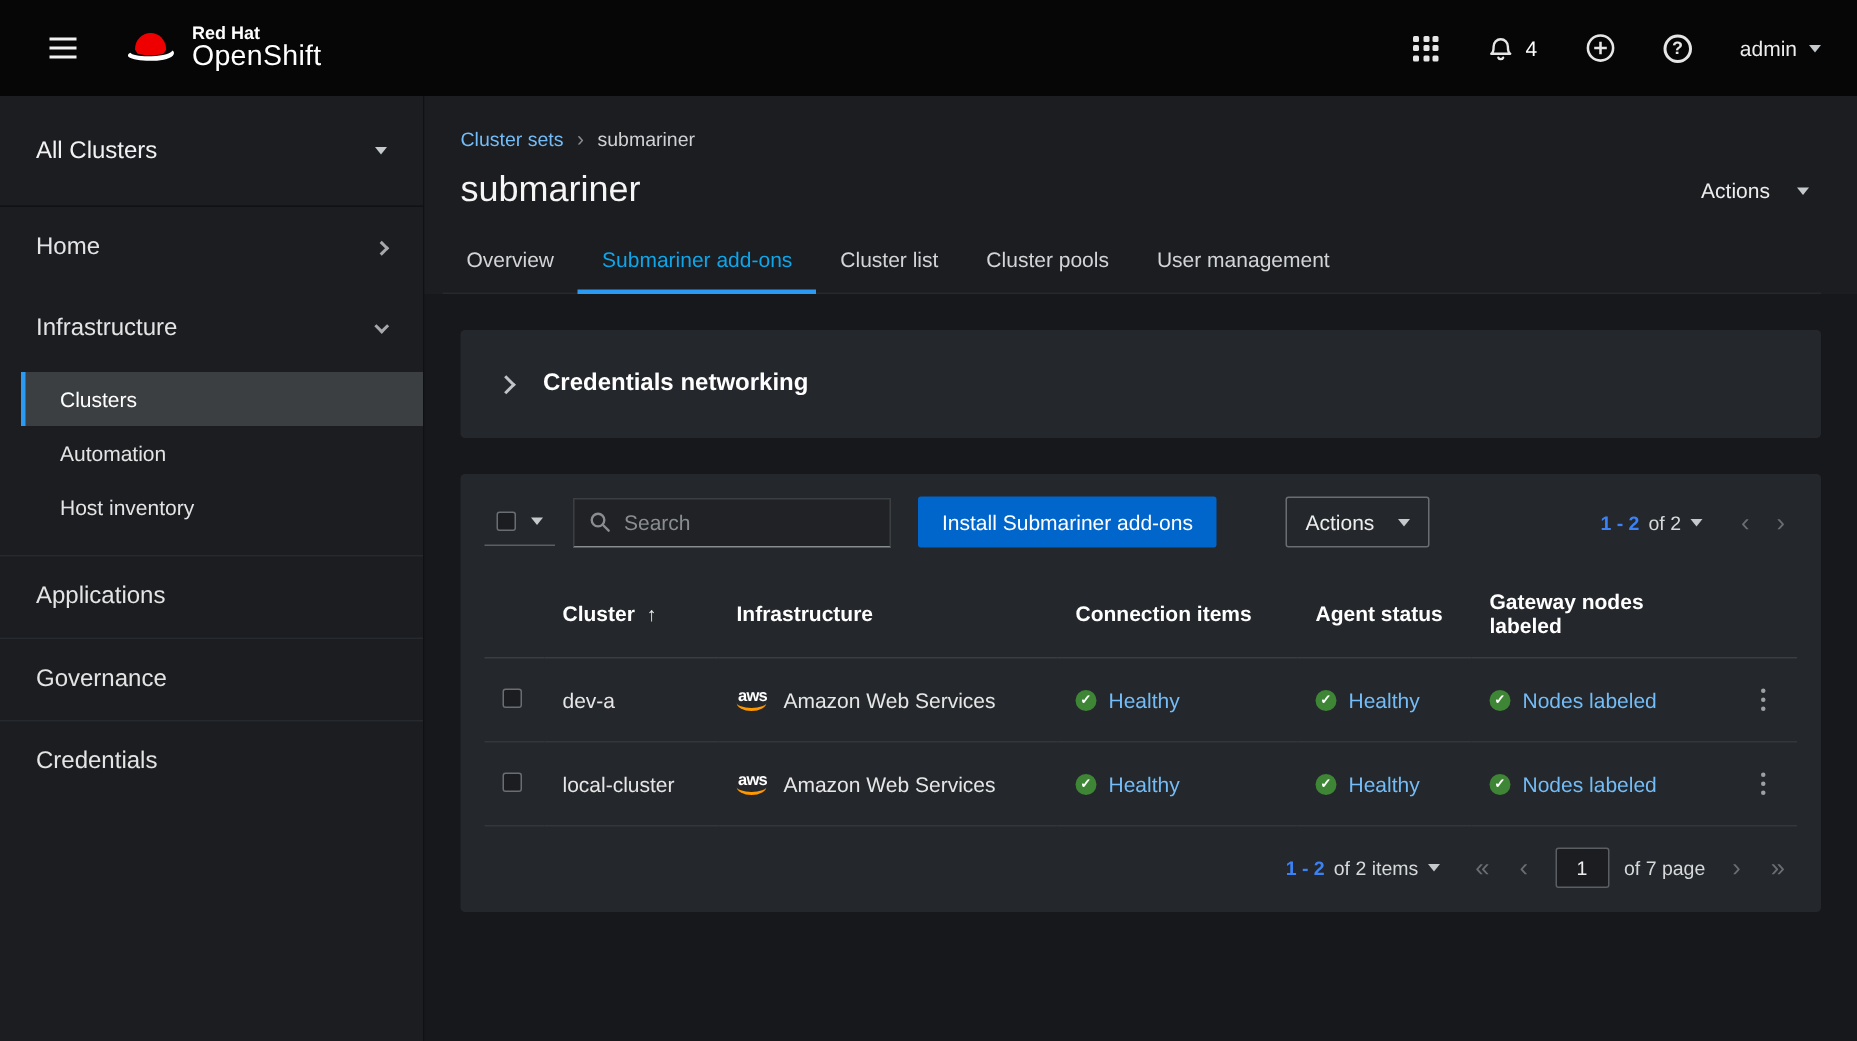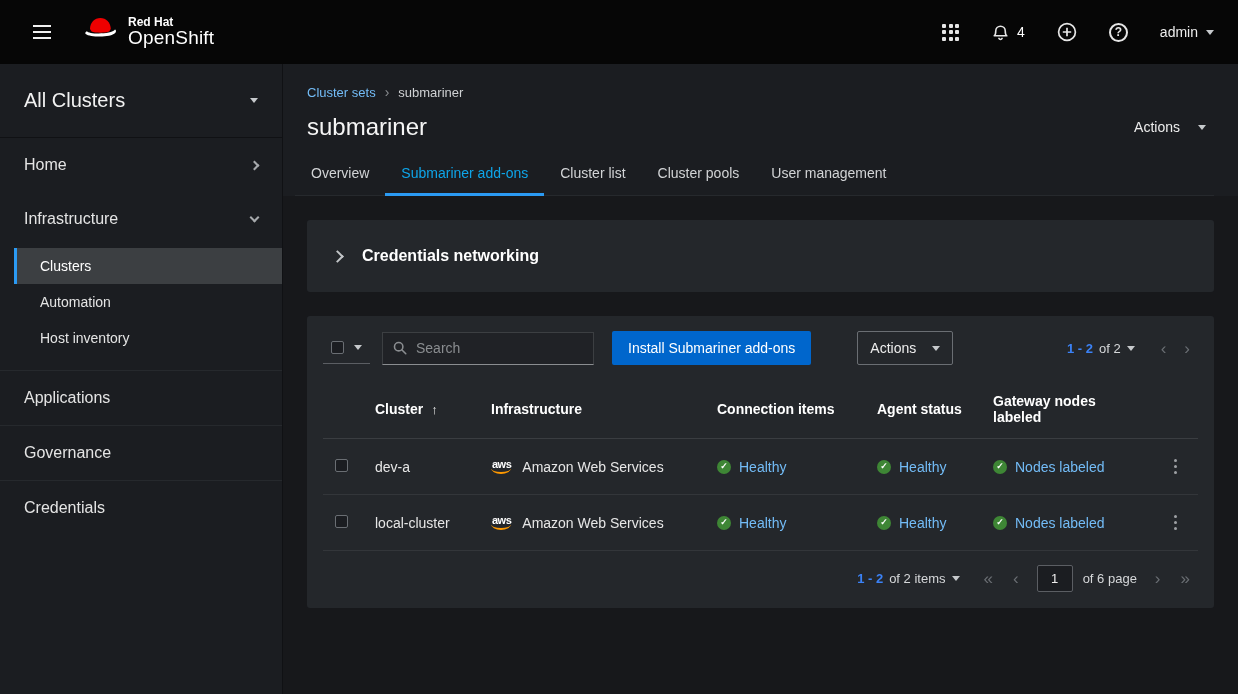--- a/index.html
+++ b/index.html
@@ -7,40 +7,40 @@
   body {
     font-family: "Liberation Sans", sans-serif;
     background:#17181b; color:#e0e0e0; overflow:hidden; position:relative;
   }
 
   
   .topbar{position:absolute;top:0;left:0;right:0;height:64px;background:#060606;
     display:flex;align-items:center;padding:0 24px;z-index:20;}
   .burger-btn{width:36px;height:36px;display:flex;align-items:center;justify-content:center;cursor:pointer;margin-right:22px;}
   .burger{width:18px;height:2px;background:#f0f0f0;box-shadow:0 -6px 0 #f0f0f0,0 6px 0 #f0f0f0;}
-  .brand{display:flex;align-items:flex-start;gap:10px;cursor:pointer;}
+  .brand{display:flex;align-items:center;gap:10px;cursor:pointer;}
   .brand-text{display:flex;flex-direction:column;line-height:1.05;color:#fff;}
   .brand-l1{font-size:12px;font-weight:bold;}
   .brand-l2{font-size:19px;font-weight:500;letter-spacing:.2px;}
   .top-right{margin-left:auto;display:flex;align-items:center;gap:32px;}
   .icon-btn{display:flex;align-items:center;gap:7px;color:#ededed;cursor:pointer;}
   .grid9{display:grid;grid-template-columns:repeat(3,4px);grid-gap:2.5px;}
   .grid9 i{width:4px;height:4px;background:#e6e6e6;border-radius:1px;display:block;}
   .badge-count{font-size:14px;color:#fff;}
   .help-circle{width:19px;height:19px;border:2px solid #e6e6e6;border-radius:50%;
     display:flex;align-items:center;justify-content:center;font-size:12px;font-weight:bold;color:#e6e6e6;}
   .user-menu{display:flex;align-items:center;gap:8px;font-size:14px;color:#ededed;cursor:pointer;}
   .caret{display:inline-block;width:0;height:0;border-left:4px solid transparent;
     border-right:4px solid transparent;border-top:5px solid #c6c9cc;}
 
   
   .sidebar{position:absolute;top:64px;left:0;width:283px;bottom:0;background:#1b1d21;
     border-right:1px solid #101114;}
   .switcher{height:74px;display:flex;align-items:center;justify-content:space-between;
-    padding:0 24px;font-size:20px;color:#f2f2f2;cursor:pointer;border-bottom:1px solid #101114;}
+    padding:0 24px;font-size:16px;color:#f2f2f2;cursor:pointer;border-bottom:1px solid #101114;}
   .nav-item{display:flex;align-items:center;justify-content:space-between;
     padding:18px 24px;font-size:16px;color:#e4e4e4;cursor:pointer;}
   .nav-item.sep{border-top:1px solid #26292d;}
   .chev{display:inline-block;width:7px;height:7px;border-right:2px solid #a6a9ac;border-bottom:2px solid #a6a9ac;}
   .chev-right{transform:rotate(-45deg);}
   .chev-down{transform:rotate(45deg);margin-top:-3px;}
   .chev.big{width:9px;height:9px;border-color:#c2c5c8;}
   .subnav{list-style:none;margin:2px 0 14px 14px;}
   .subnav li{padding:10px 26px;font-size:14px;color:#e4e4e4;cursor:pointer;}
   .subnav li.active{background:#3c3f42;border-left:3px solid #2b9af3;padding-left:23px;color:#fff;}
@@ -367,21 +367,21 @@
       <div class="table-footer">
         <div class="pag-summary">
           <b>1 - 2</b>
           <span>of 2 items</span>
           <span class="caret"></span>
         </div>
         <nav class="pager">
           <span class="pag-arrow">«</span>
           <span class="pag-arrow">‹</span>
           <input class="page-input" value="1" style="">
-          <span class="page-of">of 6 page</span>
+          <span class="page-of">of 7 page</span>
           <span class="pag-arrow">›</span>
           <span class="pag-arrow">»</span>
         </nav>
       </div>
 
     </section>
   </div>
 </main>
 
 </body></html>

